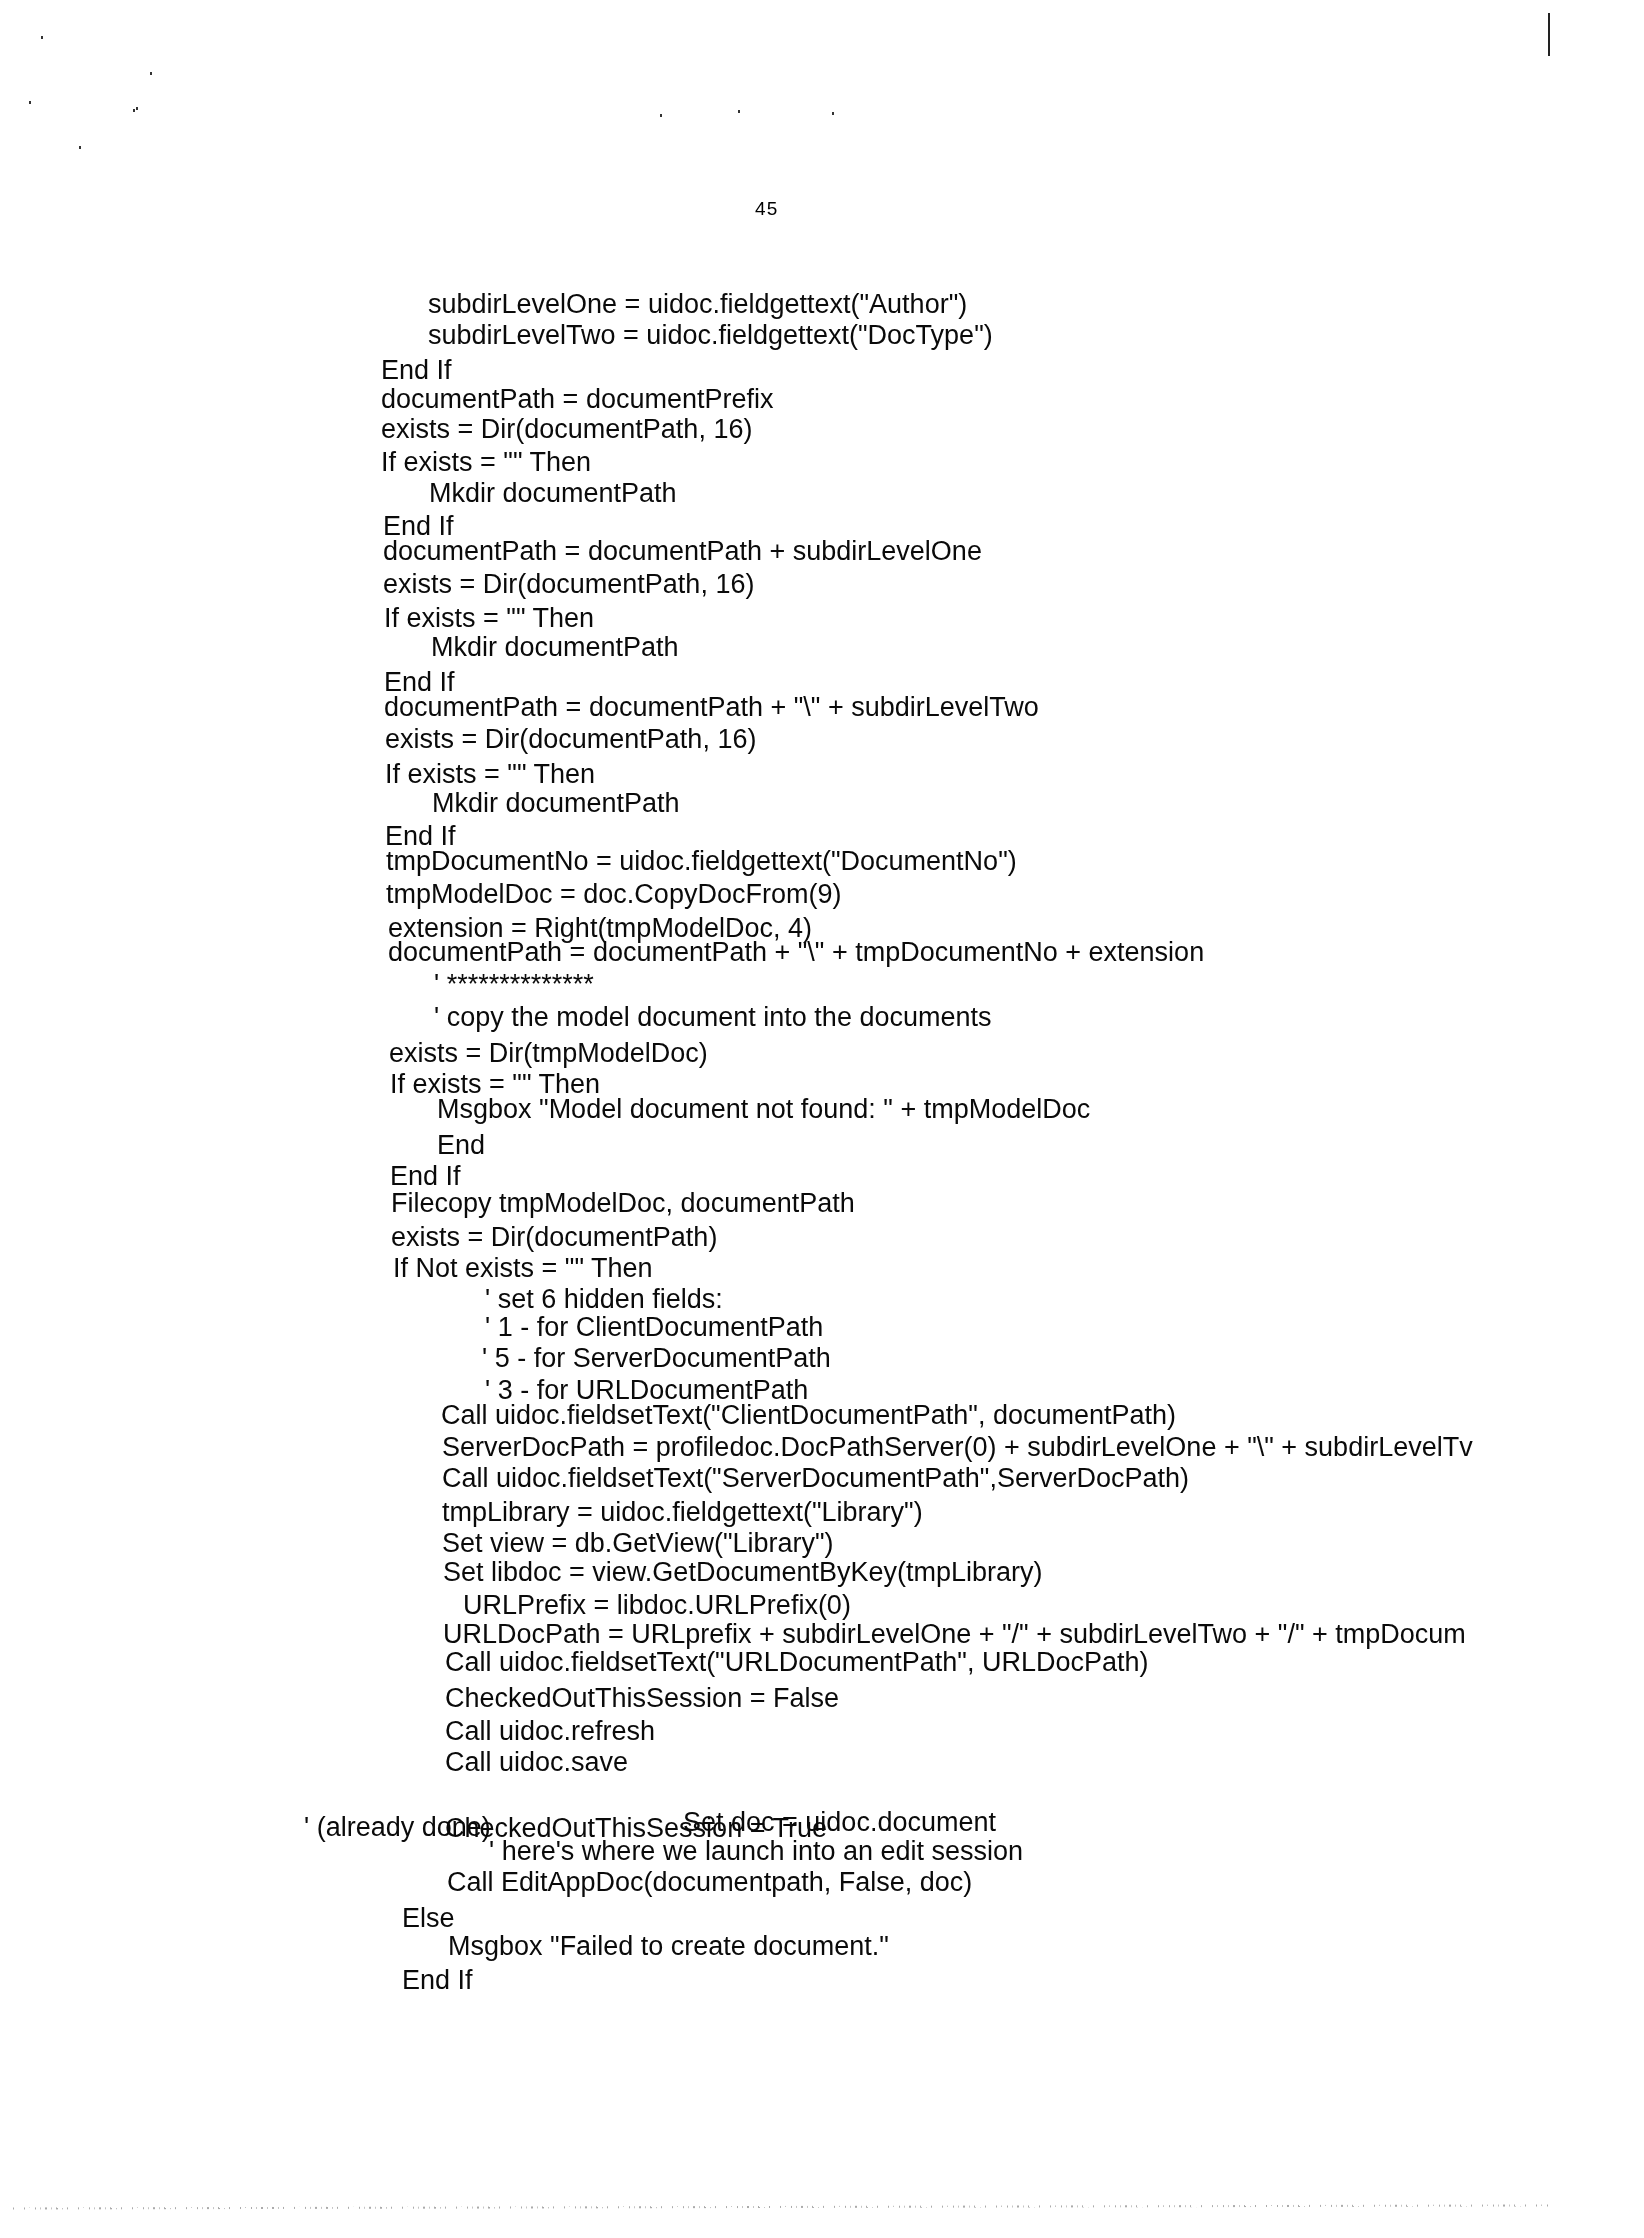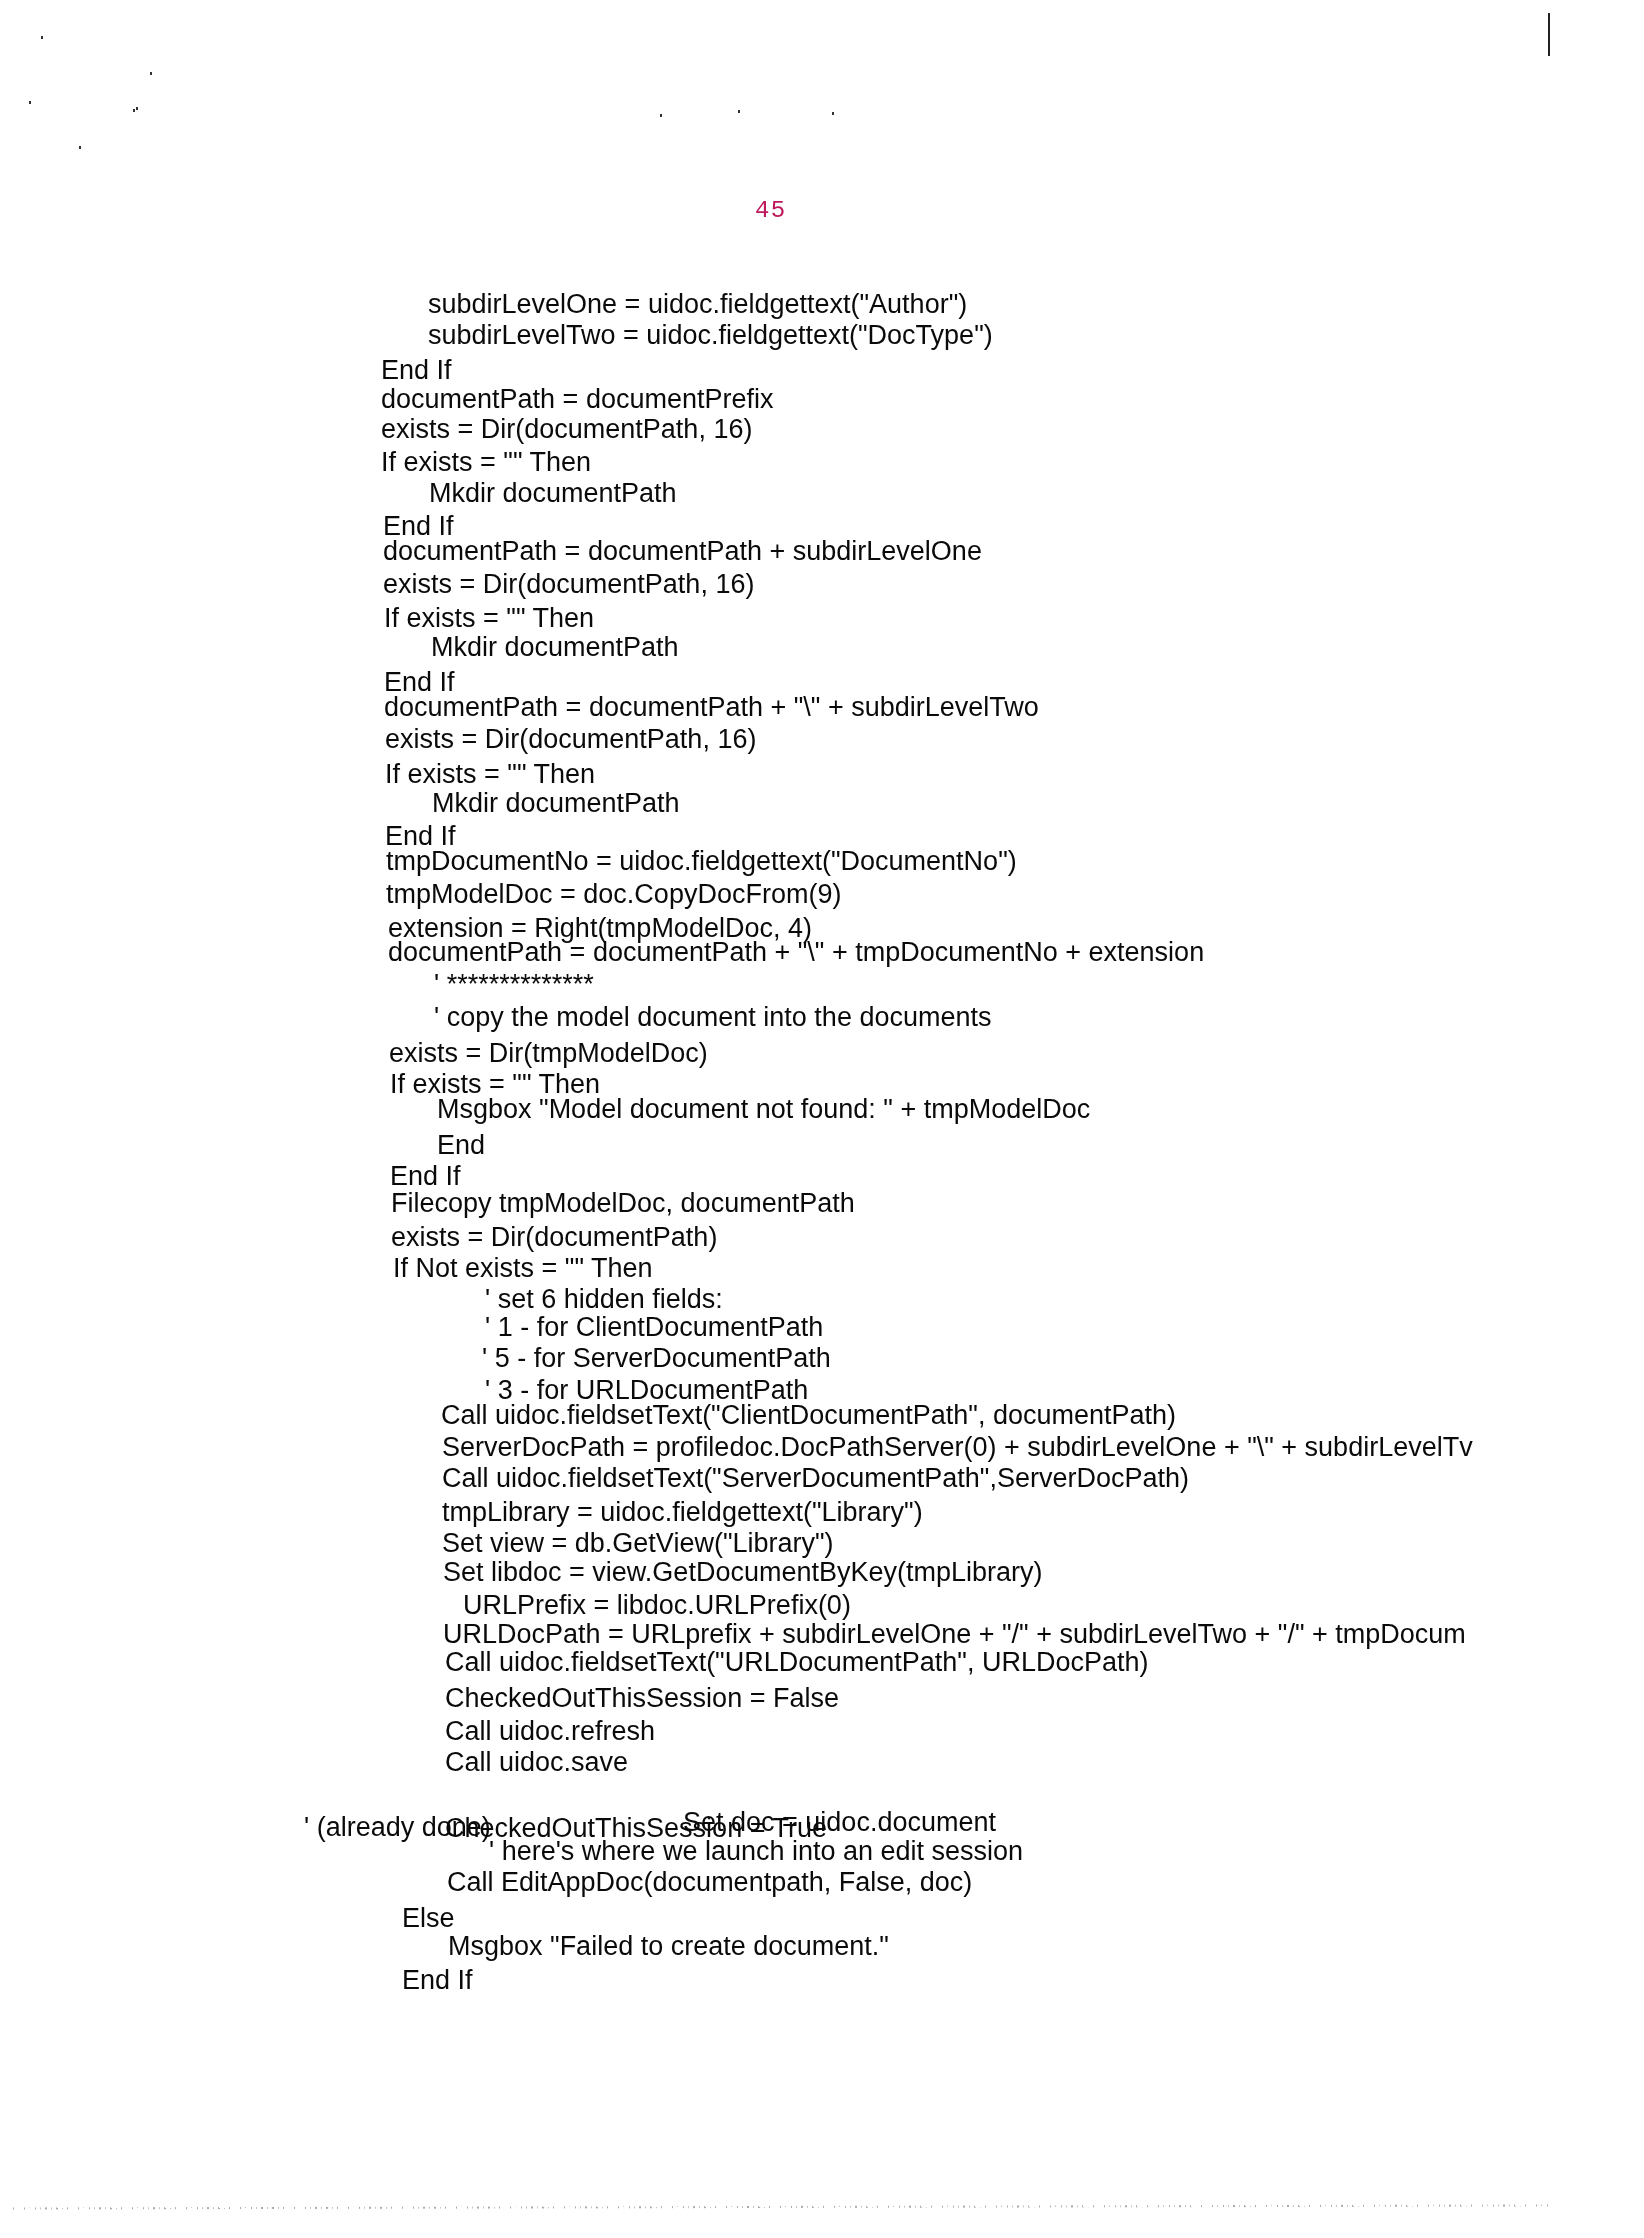--- a/index.html
+++ b/index.html
@@ -1,22 +1,22 @@
 <!DOCTYPE html>
 <html style="font-size:10px"><head>
 <meta charset="utf-8">
 <style>
   html, body { margin: 0; padding: 0; background: #ffffff; }
   body { width: 1644px; height: 2239px; position: relative; overflow: hidden; }
   .page { position: absolute; left: 0; top: 0; width: 1644px; height: 2239px; background: #ffffff; }
   .page-number {
     position: absolute;
-    font-family: Liberation Mono, monospace;
-    font-size: 24px;
-    color: #be185d;
+    font-family: Liberation Sans, sans-serif;
+    font-size: 19px;
+    color: #000000;
     line-height: 1;
     letter-spacing: 1.3px;
   }
   .code-line {
     position: absolute;
     font-family: "Liberation Sans", "DejaVu Sans", sans-serif;
     font-size: 27px;
     line-height: 1;
     color: #0a0a0a;
     white-space: pre;

